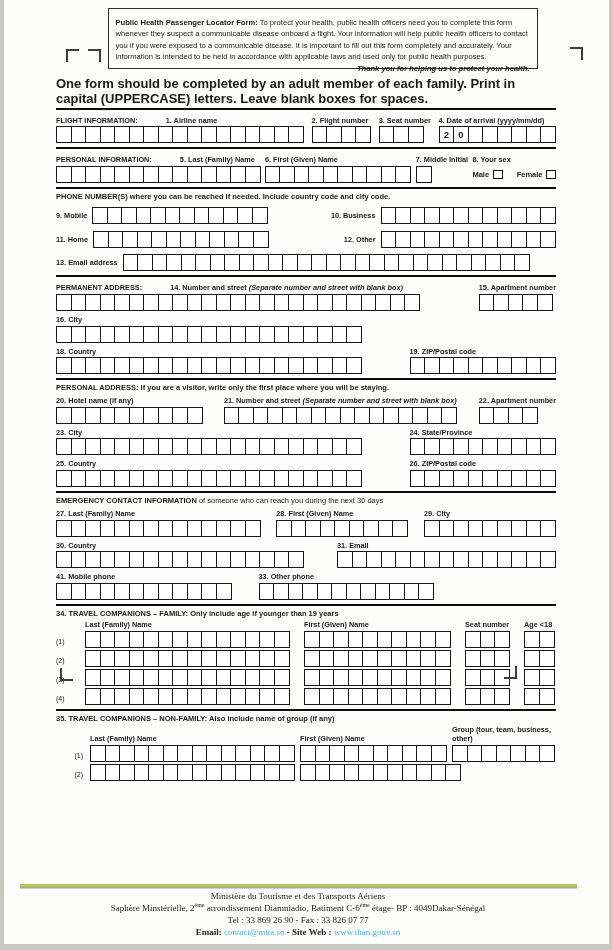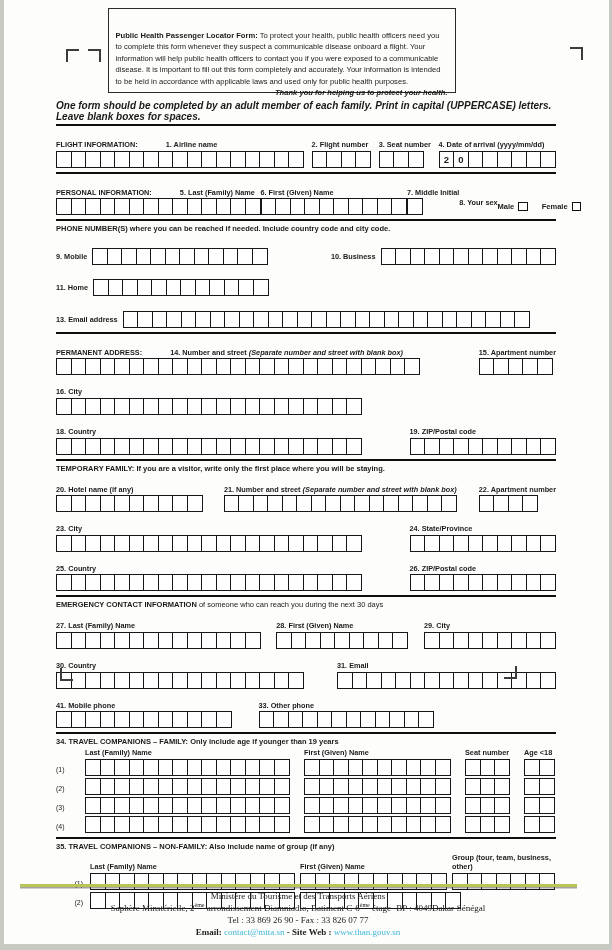--- a/index.html
+++ b/index.html
@@ -27,64 +27,64 @@
   }
   
   .mark { position:absolute; width:13px; height:13px; }
   .mk-tl1 { left:62px;  top:49px;  border-top:2px solid #3c3c3c; border-left:2px solid #3c3c3c; }
   .mk-tl2 { left:84px;  top:49px;  border-top:2px solid #3c3c3c; border-right:2px solid #3c3c3c; }
   .mk-tr  { left:566px; top:47px;  border-top:2px solid #3c3c3c; border-right:2px solid #3c3c3c; }
   .mk-bl  { left:56px;  top:668px; border-bottom:2px solid #3c3c3c; border-left:2px solid #3c3c3c; }
   .mk-br  { left:500px; top:666px; border-bottom:2px solid #3c3c3c; border-right:2px solid #3c3c3c; }
 
   .intro {
-    width:348px;
+    width:430px;
     margin:8px 0 0 104px;
     border:1.2px solid #2a2a2a;
-    padding:21px 7px 5px;
+    padding:8px 7px 5px;
     font-size:7.6px;
     line-height:1.5;
   }
   .intro .lead { font-weight:bold; }
   .intro .thanks { font-weight:bold; font-style:italic; float:right; }
 
   .form { width:500px; margin:5px auto 0; }
   .instr {
-    font-size:10px; font-weight:bold; font-style:italic;
+    font-size:13px; font-weight:bold; 
     padding:2px 0 2px; border-bottom:2.3px solid #0e0e0e;
   }
 
   .sec { border-bottom:2.3px solid #0e0e0e; padding:2px 0 4px; }
   .sec.last { border-bottom:none; }
   .sec-head { font-size:7.5px; font-weight:bold; margin:1px 0 1px; }
   .sec-head .note { font-weight:normal;margin-top:17px; }
 
   .flabel { font-size:7.3px; font-weight:bold; line-height:1.25; margin-bottom:1.5px; white-space:nowrap; }
   .flabel .seclbl { margin-right:26px; }
   .flabel .it { font-style:italic; }
 
-  .row { display:flex; justify-content:space-between; align-items:flex-end; margin-top:12px; }
+  .row { display:flex; justify-content:space-between; margin-top:4px; }
   .row.start { justify-content:flex-start; }
   .grp { display:flex; flex-direction:column; }
   .boxes { display:flex; }
   .box {
     width:16px; height:17px;
     border:1.5px solid #17171b;
     margin-left:-1.5px;
     background:#fff;
     display:inline-flex; align-items:center; justify-content:center;
     font-size:9.5px; font-weight:bold;
     flex:0 0 auto;
   }
   .boxes .box:first-child { margin-left:0; }
 
   .inline-field { display:flex; align-items:center; gap:5px; margin-top:2.5px; }
   .inline-field .flabel { margin-bottom:0; }
 
-  .sexgrp { display:flex; flex-direction:row; align-items:flex-start; }
+  .sexgrp { display:flex; flex-direction:column; align-items:flex-start; }
   .sexline { display:flex; align-items:center; gap:4px; height:17px; font-size:7.5px; font-weight:bold; }
   .cb { width:9.5px; height:9.5px; border:1.4px solid #111; background:#fff; display:inline-block; }
   .sexline .gap { width:6px; }
 
   .famgrid { display:grid; grid-template-columns:16px 206px 148px 46px 32px; column-gap:13px; align-items:end; }
   .nfgrid  { display:grid; grid-template-columns:30px 206px 148px 103px; column-gap:4px; align-items:end; }
   .gridhead { font-size:7.3px; font-weight:bold; margin:1px 0 0; }
   .rowlbl { font-size:7px; padding-bottom:3px; }
   .famgrid .boxes, .nfgrid .boxes { margin-top:2px; }
 
@@ -291,20 +291,37 @@
               <span class="box"></span>
               <span class="box"></span>
               <span class="box"></span>
               <span class="box"></span>
               <span class="box"></span>
               <span class="box"></span>
               <span class="box"></span>
               <span class="box"></span>
             </span>
         </div>
+        <div class="inline-field">
+          <span class="flabel">12. Other</span>
+          <span class="boxes">
+              <span class="box"></span>
+              <span class="box"></span>
+              <span class="box"></span>
+              <span class="box"></span>
+              <span class="box"></span>
+              <span class="box"></span>
+              <span class="box"></span>
+              <span class="box"></span>
+              <span class="box"></span>
+              <span class="box"></span>
+              <span class="box"></span>
+              <span class="box"></span>
+            </span>
+        </div>
       </div>
       <div class="row start">
         <div class="inline-field">
           <span class="flabel">13. Email address</span>
           <span class="boxes">
               <span class="box"></span>
               <span class="box"></span>
               <span class="box"></span>
               <span class="box"></span>
               <span class="box"></span>
@@ -451,21 +468,21 @@
               <span class="box"></span>
               <span class="box"></span>
               <span class="box"></span>
             </div>
         </div>
       </div>
     </div>
 
     <div class="sec">
       <div class="sec-head">
-        <span>TEMPORARY FAMILY:</span>
+        <span>PERSONAL ADDRESS:</span>
         <span>If you are a visitor, write only the first place where you will be staying.</span>
       </div>
       <div class="row">
         <div class="grp">
           <div class="flabel">20. Hotel name (if any)</div>
           <div class="boxes">
               <span class="box"></span>
               <span class="box"></span>
               <span class="box"></span>
               <span class="box"></span>

